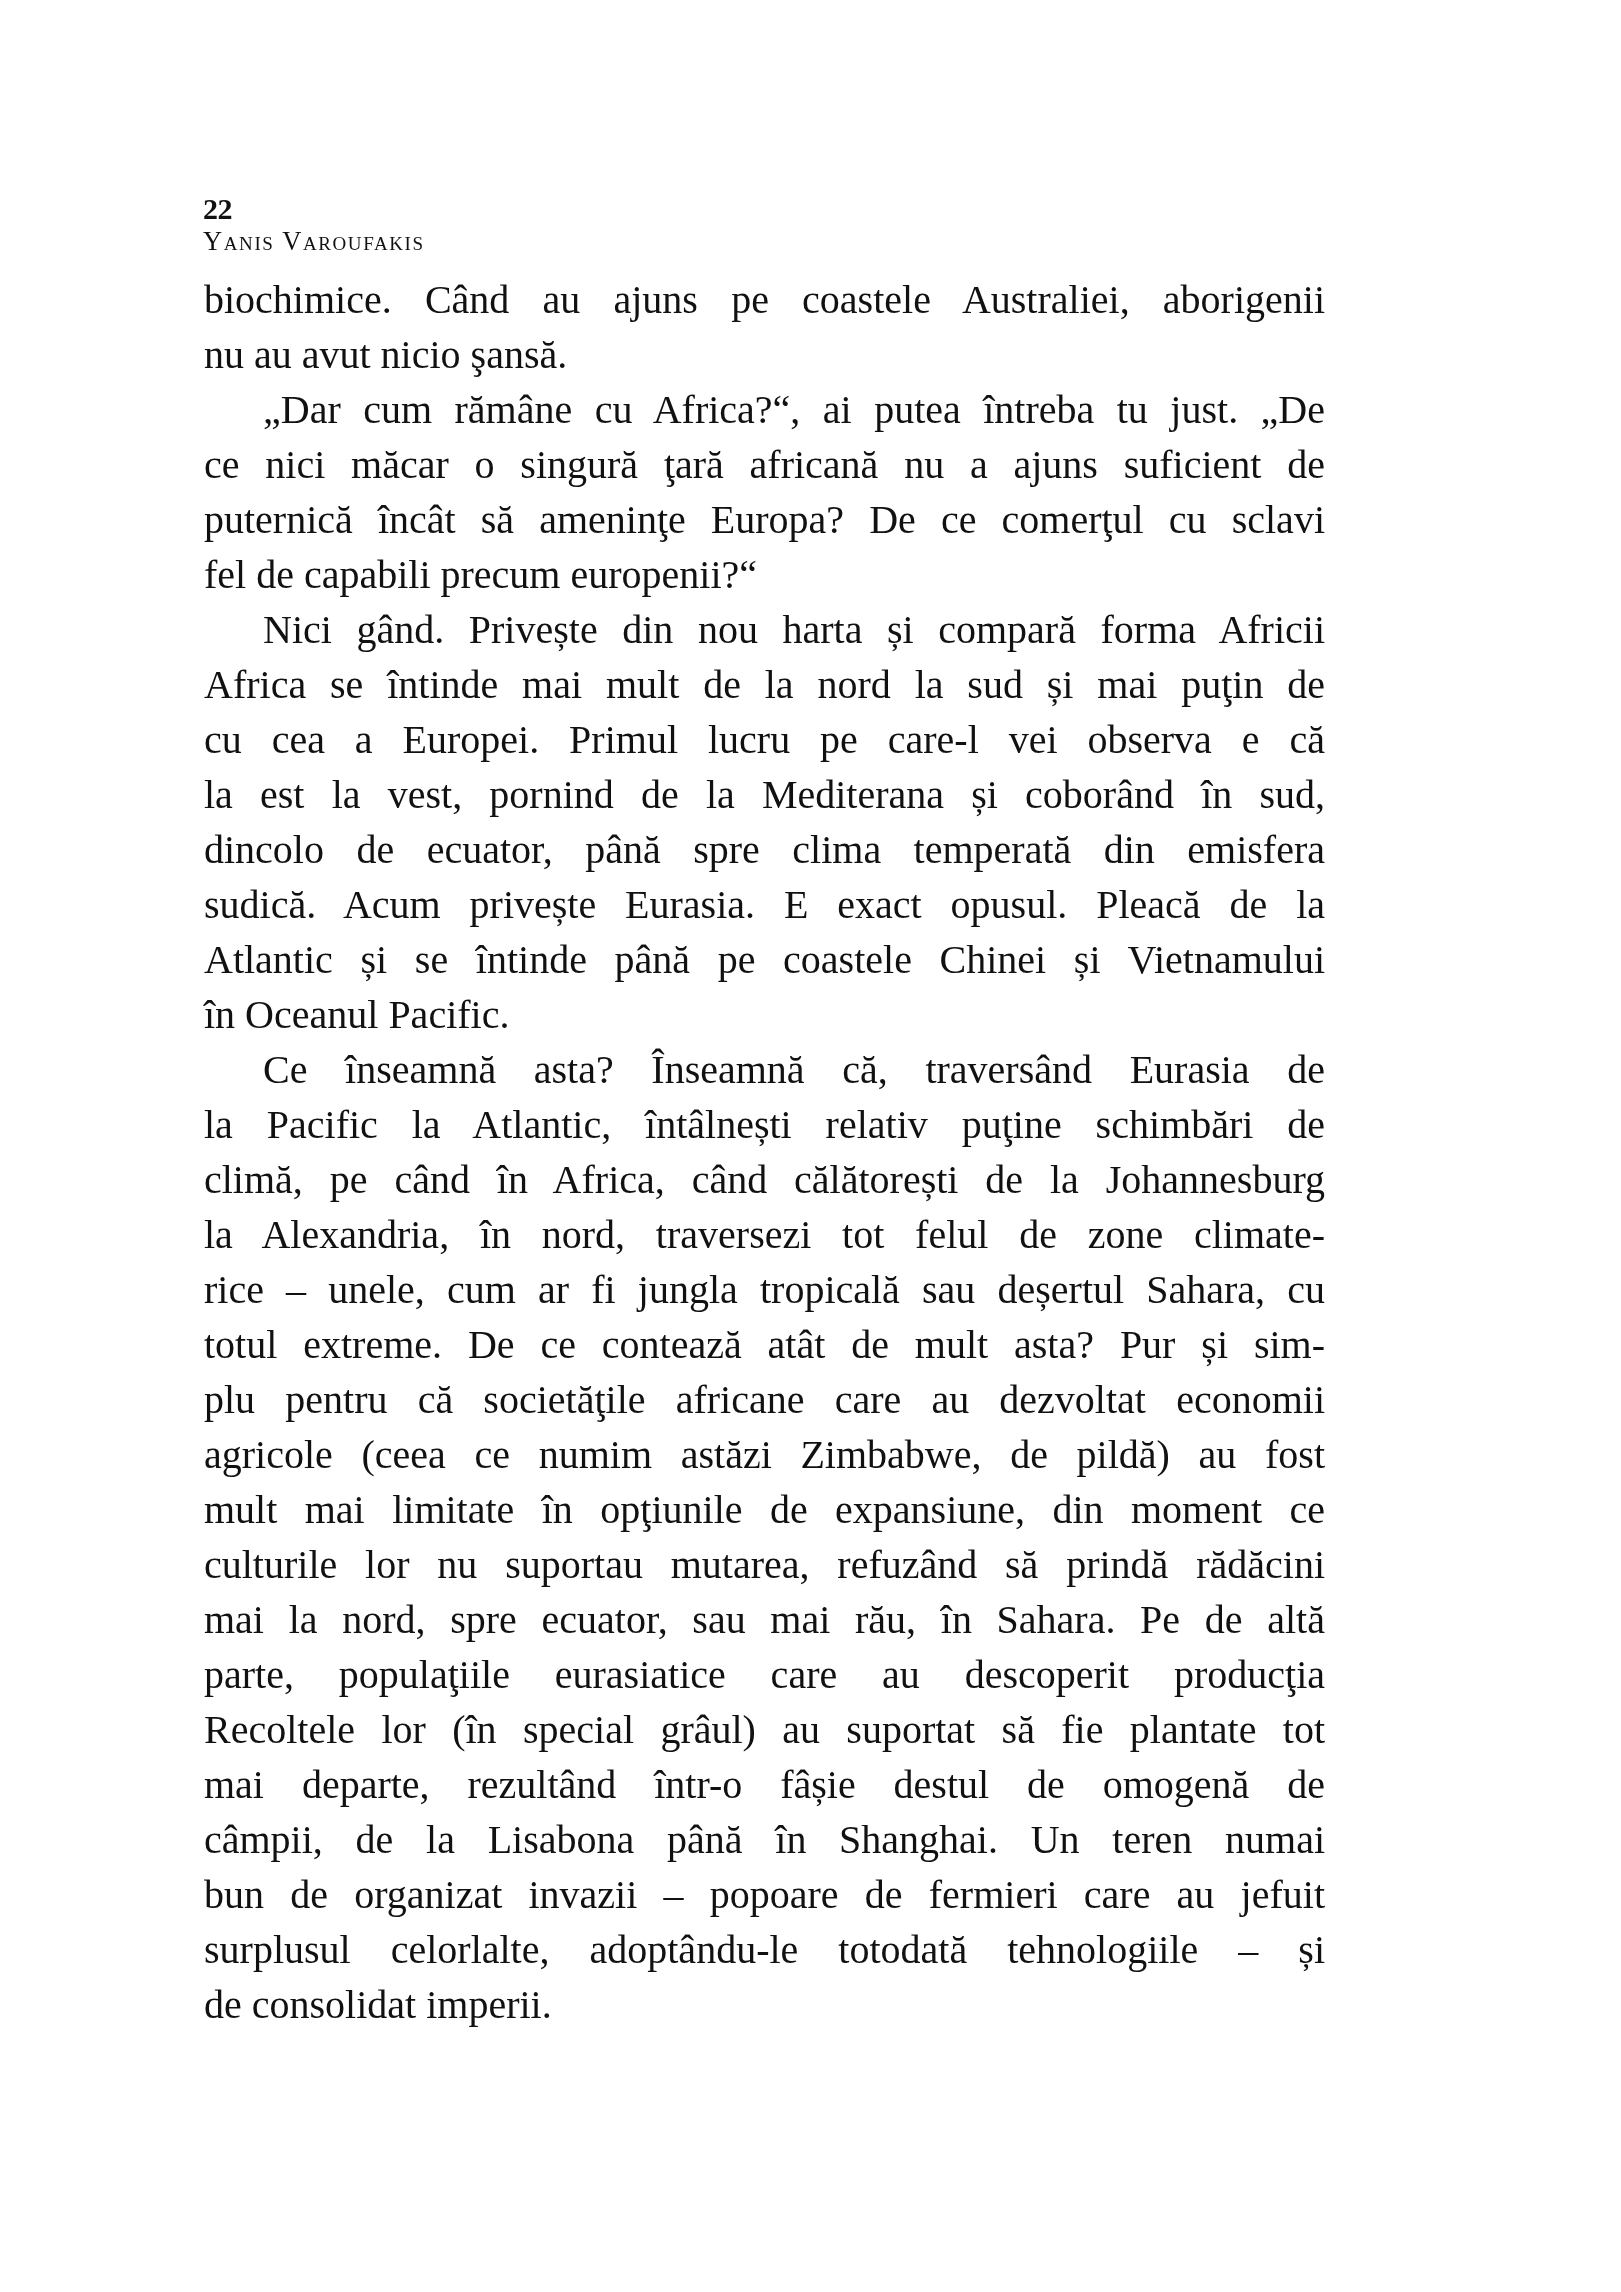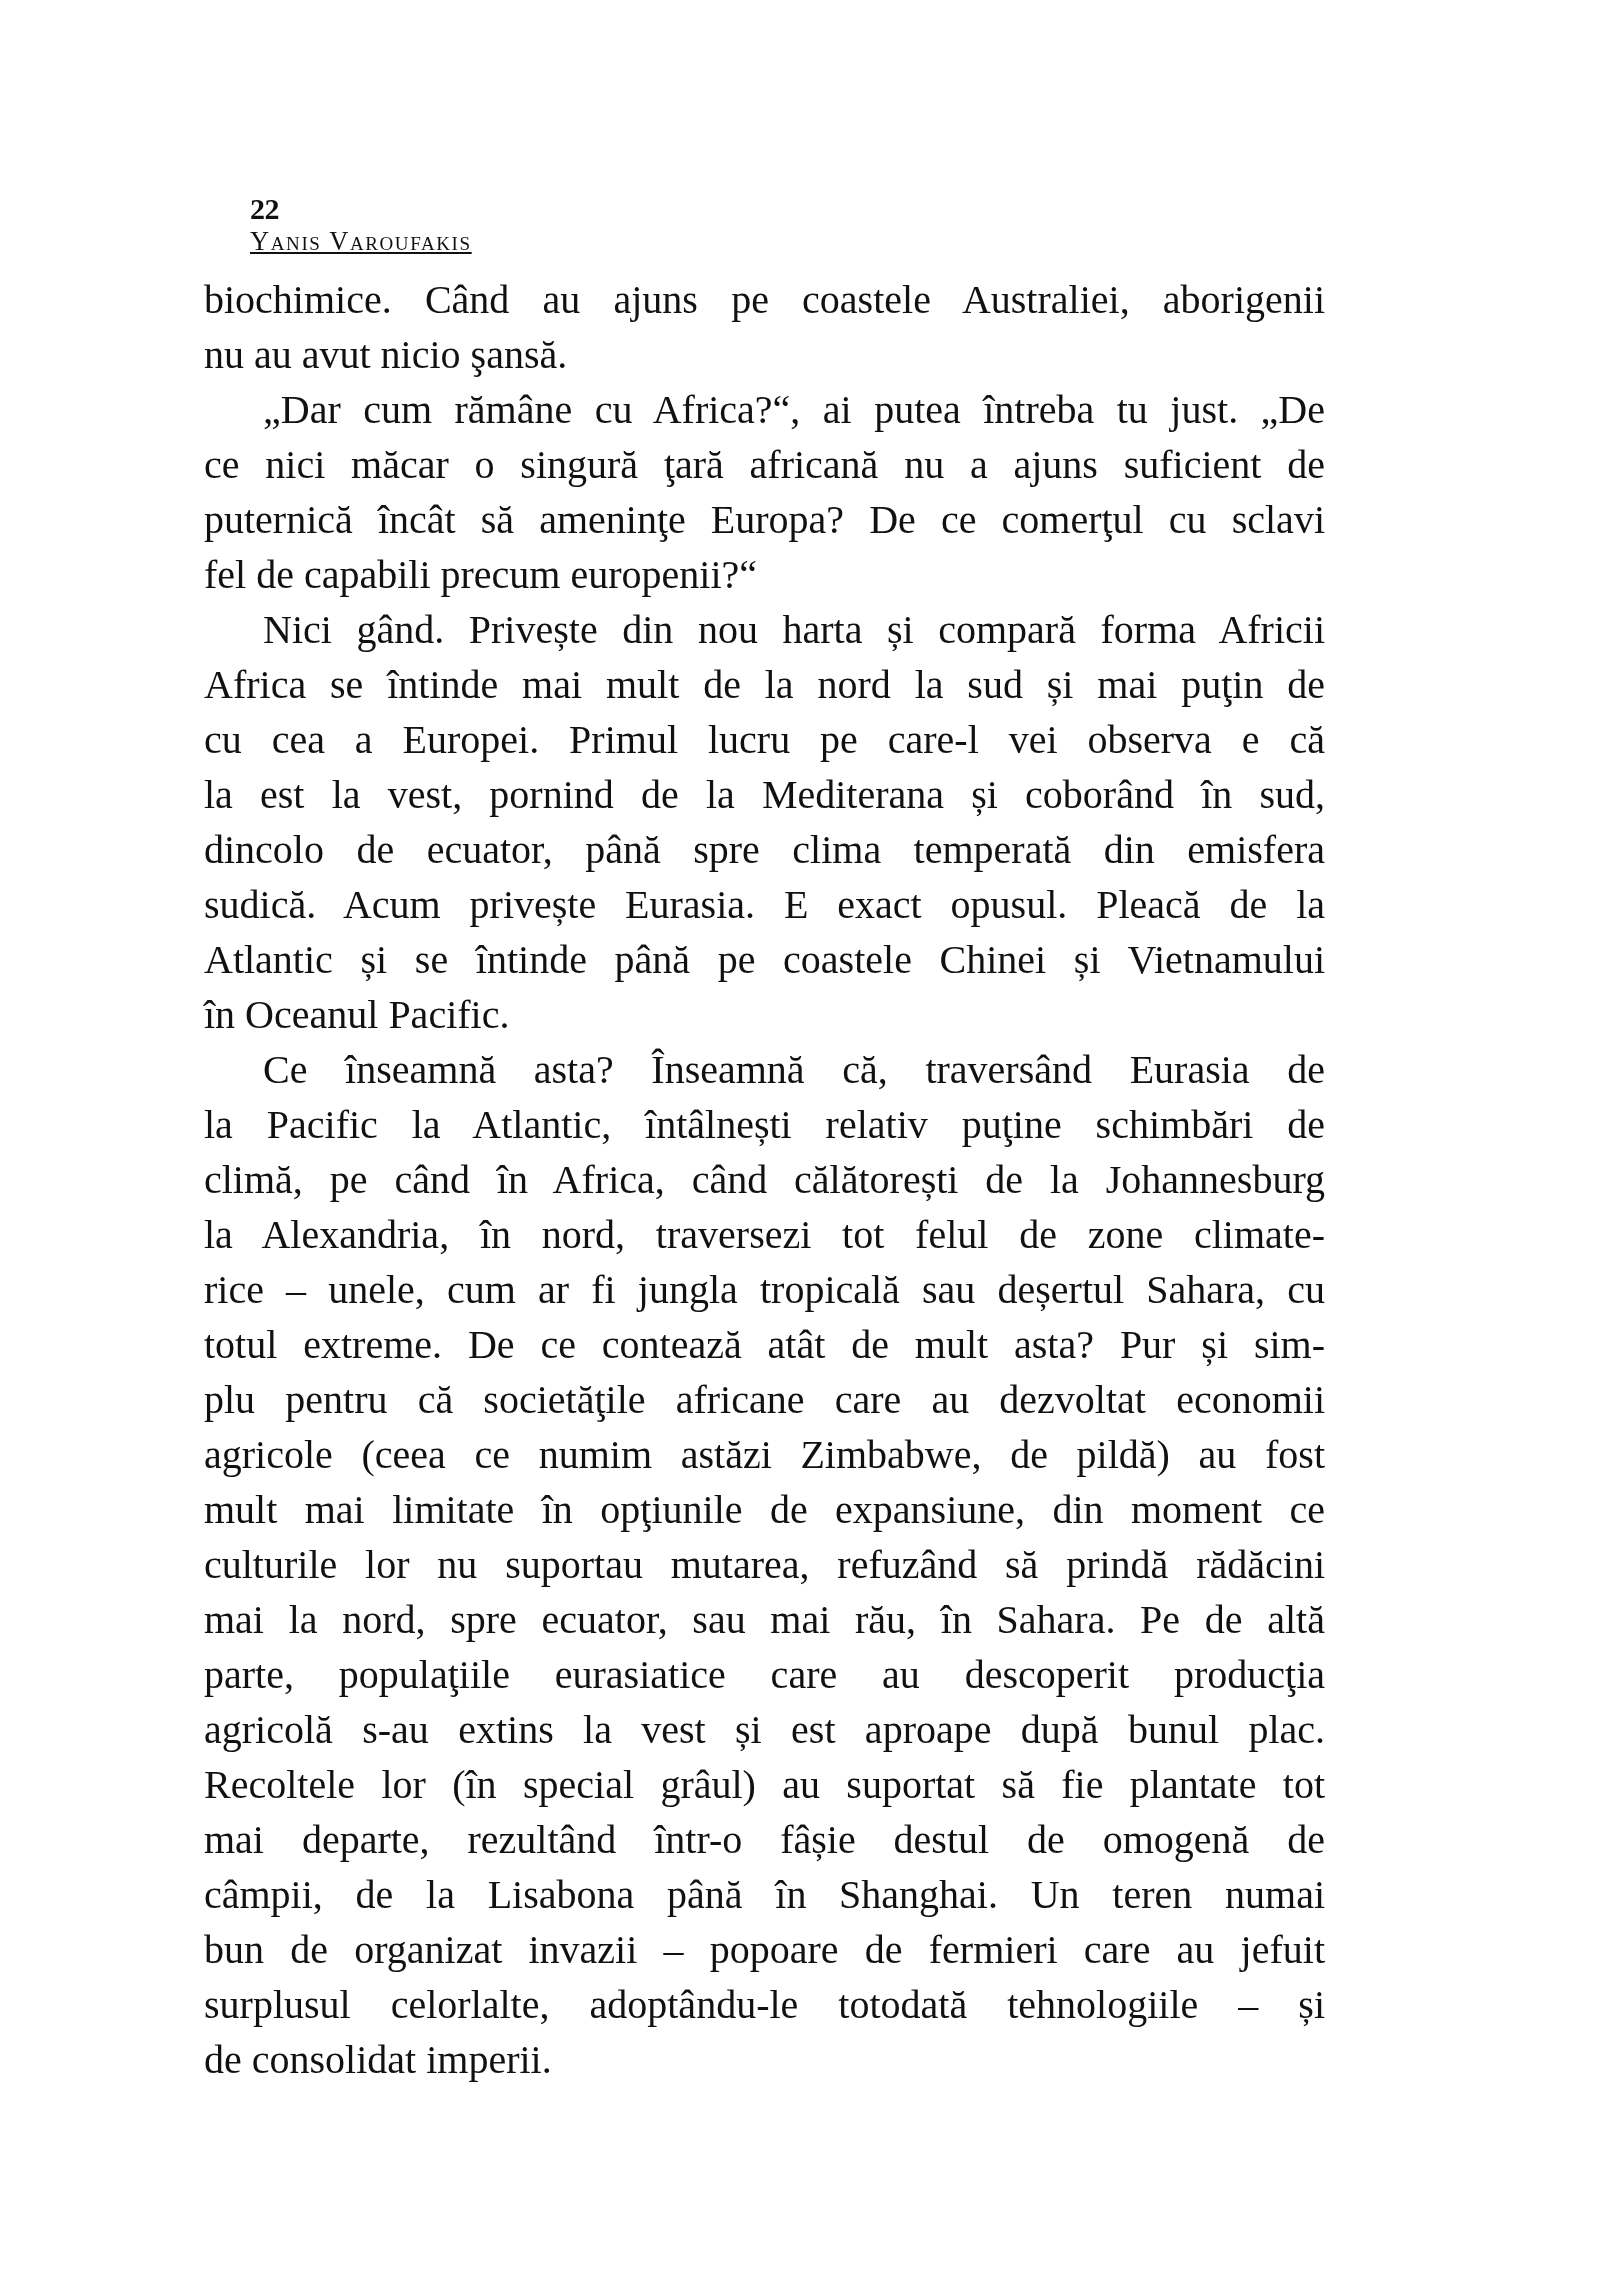--- a/index.html
+++ b/index.html
@@ -24,26 +24,24 @@
       font-family: "Liberation Serif", "DejaVu Serif", serif;
       flex-direction: column;
     }
     .page-number {
       font-size: 30px;
       font-weight: bold;
       letter-spacing: -0.5px;
       line-height: 33px;
     }
     .author {
-      margin-left: 47px;
       font-size: 26.5px;
       font-variant: small-caps;
       letter-spacing: 1.6px;
       line-height: 33px;
-      text-decoration: underline;
     }
     .text-block {
       position: absolute;
       left: 204px;
       top: 272px;
       width: 1121px;
       font-family: Liberation Serif, serif;
       font-size: 40px;
       line-height: 55px;
     }
@@ -99,21 +97,20 @@
         <span class="line">climă, pe când în Africa, când călătorești de la Johannesburg</span>
         <span class="line">la Alexandria, în nord, traversezi tot felul de zone climate-</span>
         <span class="line">rice – unele, cum ar fi jungla tropicală sau deșertul Sahara, cu</span>
         <span class="line">totul extreme. De ce contează atât de mult asta? Pur și sim-</span>
         <span class="line">plu pentru că societăţile africane care au dezvoltat economii</span>
         <span class="line">agricole (ceea ce numim astăzi Zimbabwe, de pildă) au fost</span>
         <span class="line">mult mai limitate în opţiunile de expansiune, din moment ce</span>
         <span class="line">culturile lor nu suportau mutarea, refuzând să prindă rădăcini</span>
         <span class="line">mai la nord, spre ecuator, sau mai rău, în Sahara. Pe de altă</span>
         <span class="line">parte, populaţiile eurasiatice care au descoperit producţia</span>
-        <span class="line">agricolă s-au extins la vest și est aproape după bunul plac.</span>
         <span class="line">Recoltele lor (în special grâul) au suportat să fie plantate tot</span>
         <span class="line">mai departe, rezultând într-o fâșie destul de omogenă de</span>
         <span class="line">câmpii, de la Lisabona până în Shanghai. Un teren numai</span>
         <span class="line">bun de organizat invazii – popoare de fermieri care au jefuit</span>
         <span class="line">surplusul celorlalte, adoptându-le totodată tehnologiile – și</span>
         <span class="line last">de consolidat imperii.</span>
       </div>
     </div>
 </div>
 

